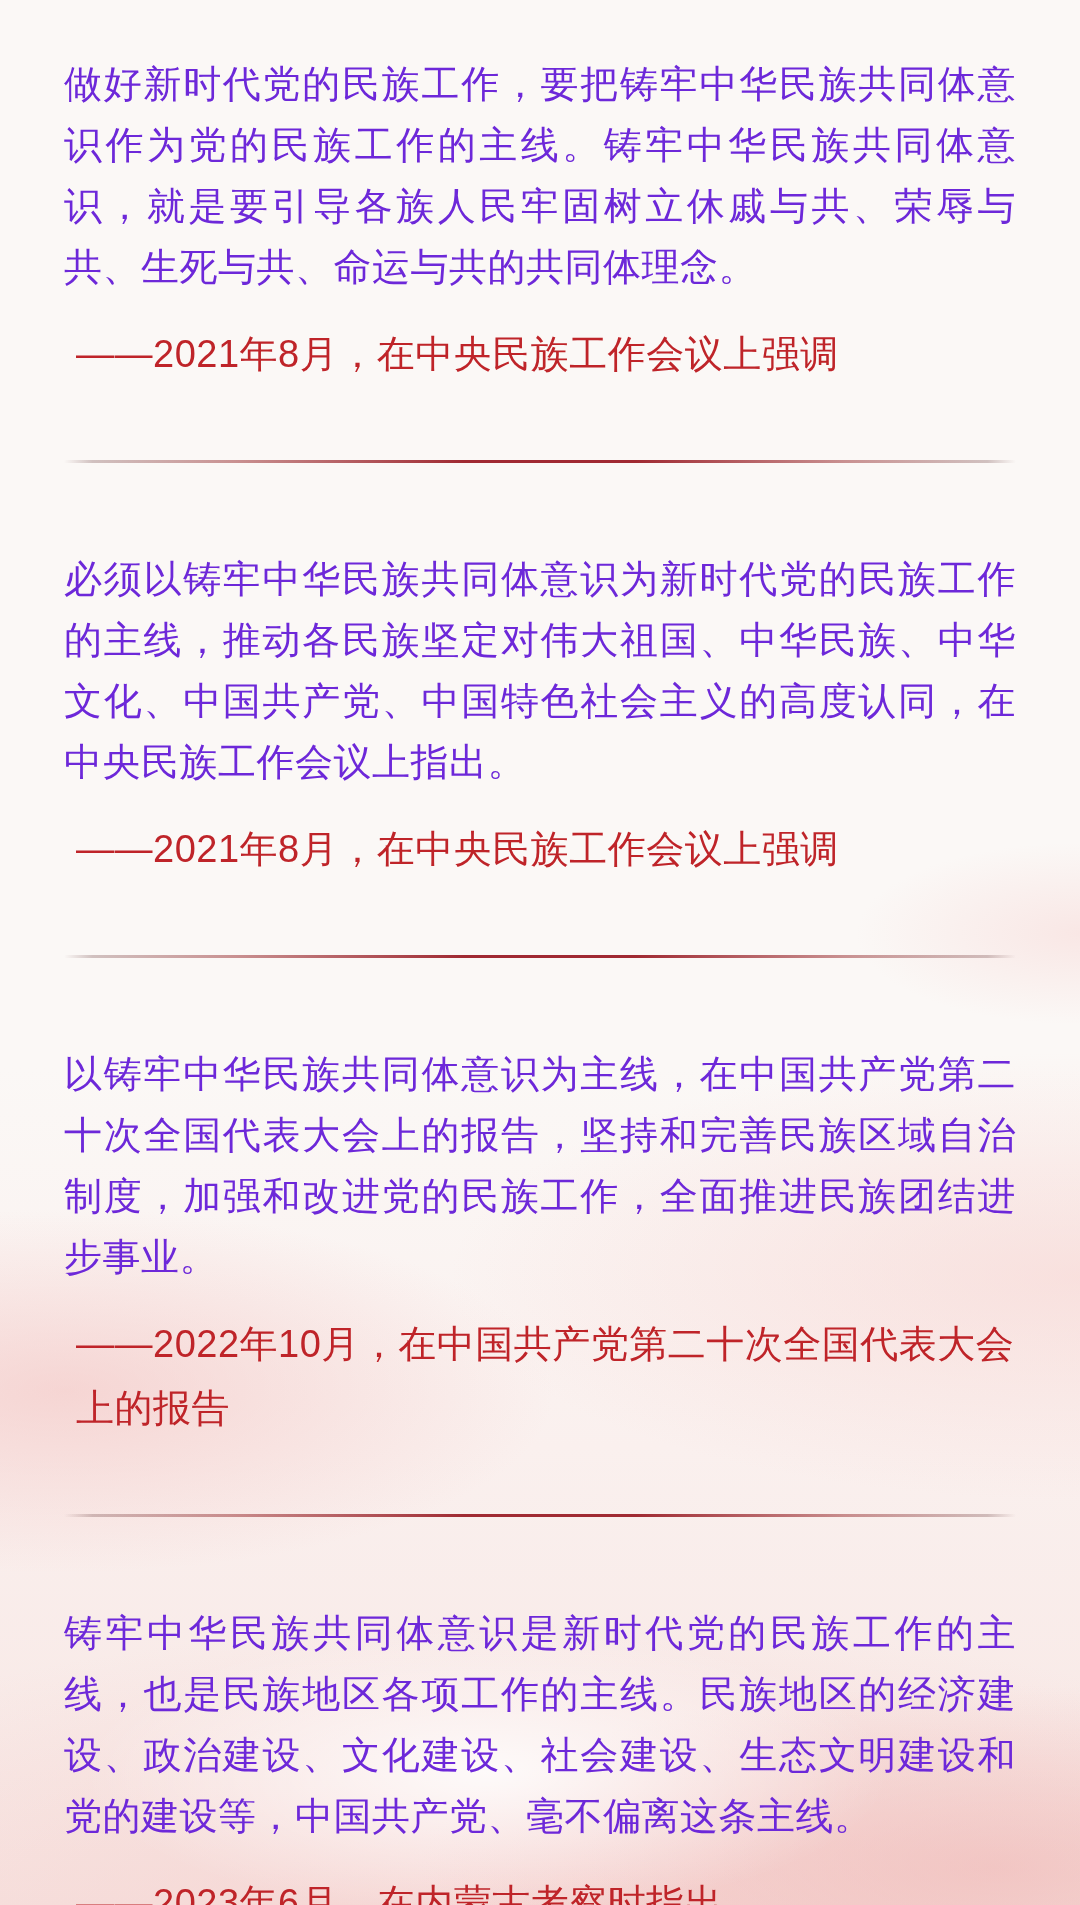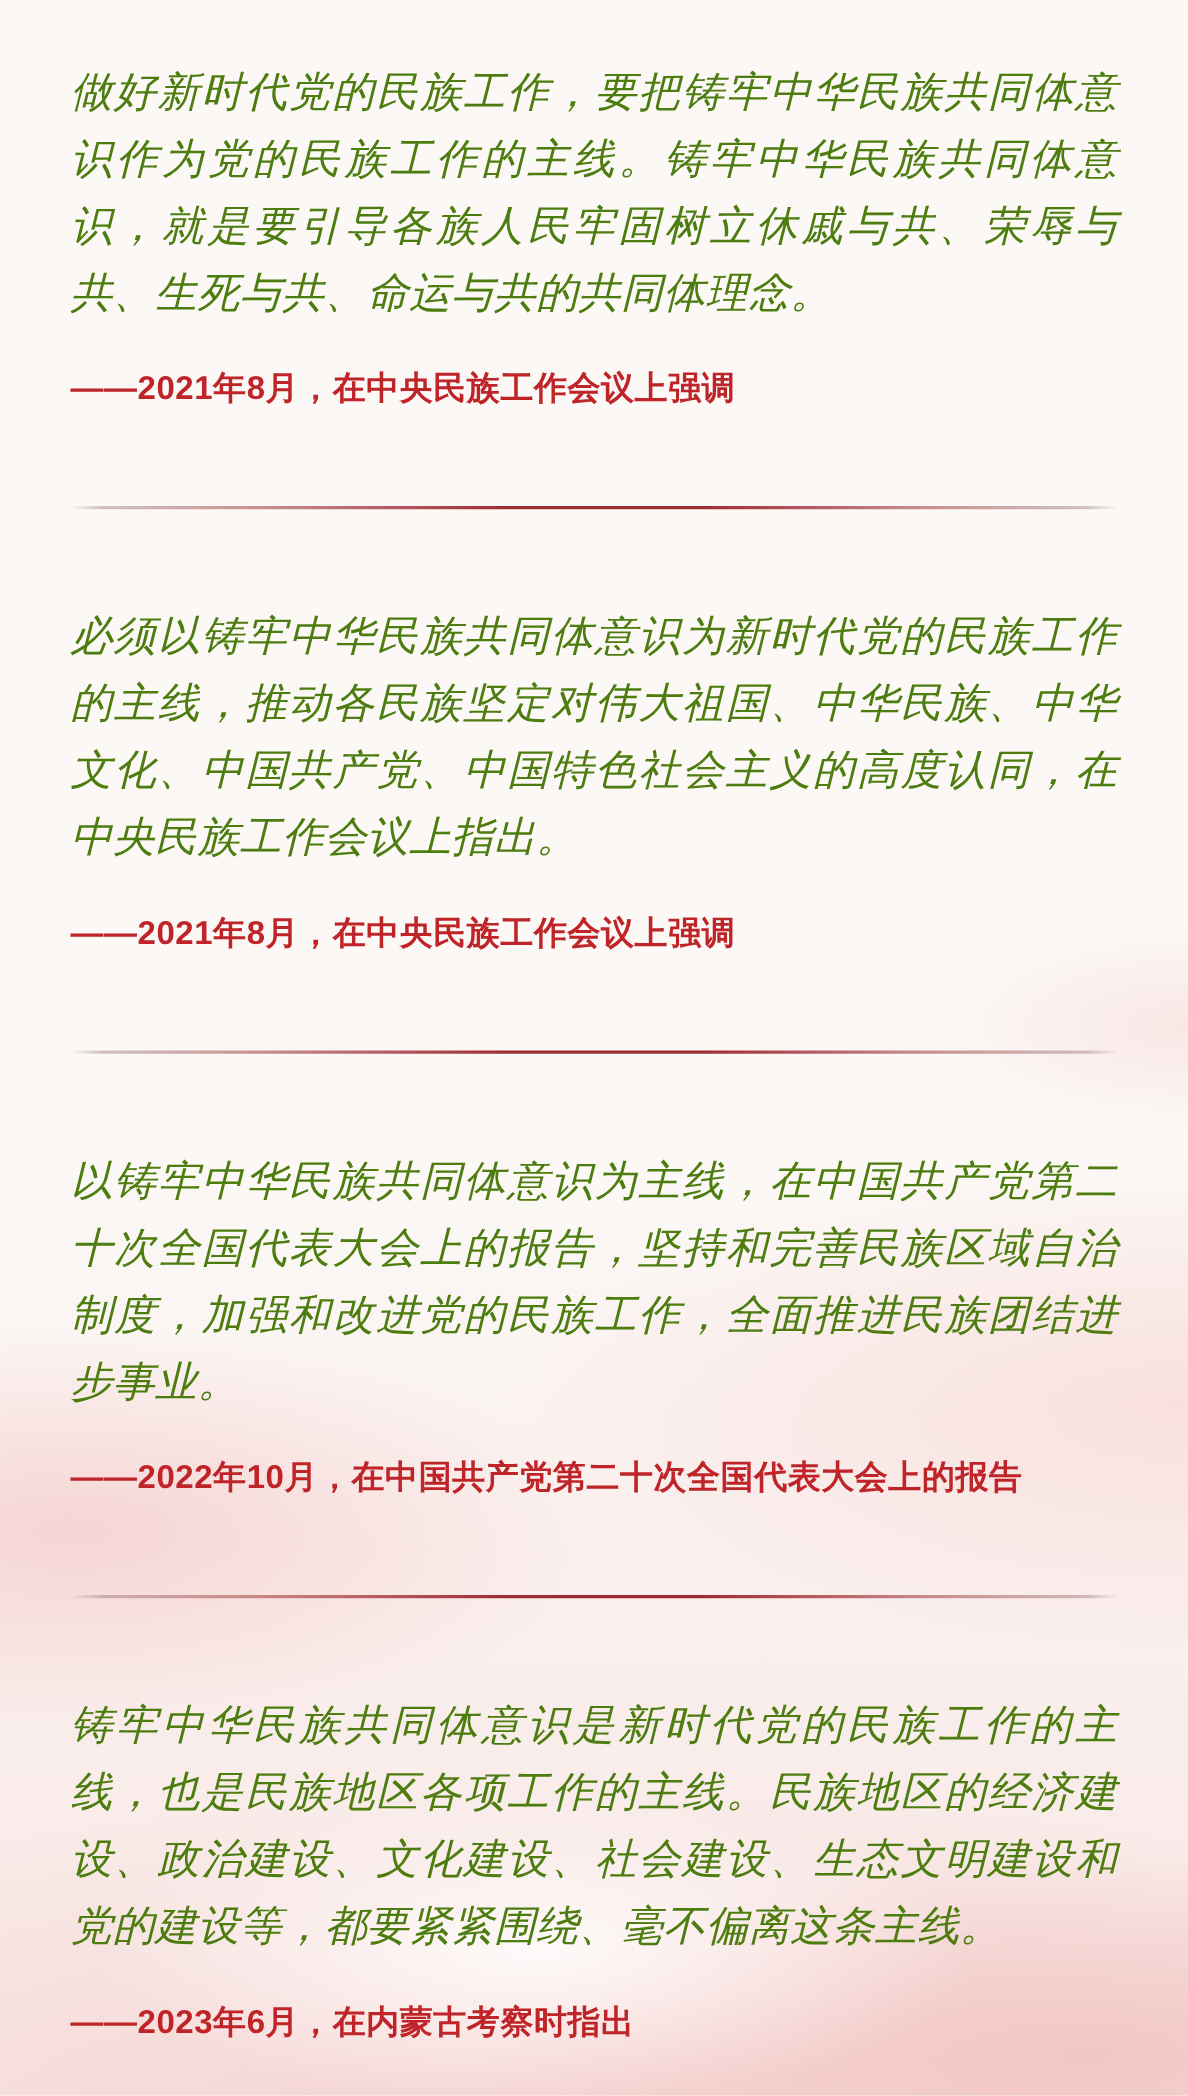--- a/index.html
+++ b/index.html
@@ -24,30 +24,29 @@
   }
   .content {
     box-sizing: border-box;
     padding: 54px 64px 0 64px;
   }
   .quote-text {
     margin: 0;
     font-size: 38px;
     line-height: 61px;
     font-weight: 400;
-    color: #4d7c0f;
+    color: #6d28d9;
     letter-spacing: 0.5px;
     text-align: justify;
-    font-style: italic;
   }
   .quote-attr {
-    margin: 24px 0 0 0;
-    font-size: 30px;
+    margin: 24px 0 0 12px;
+    font-size: 38px;
     line-height: 64px;
-    font-weight: 700;
+    font-weight: 400;
     color: #bf2429;
     letter-spacing: 0.5px;
   }
   hr.section-divider {
     border: none;
     height: 3px;
     margin: 74px 0 86px 0;
     border-radius: 2px;
     background: linear-gradient(90deg,
       rgba(110,80,80,0) 0%,
@@ -80,17 +79,17 @@
   <hr class="section-divider">
 
   <section>
     <p class="quote-text">以铸牢中华民族共同体意识为主线，在中国共产党第二十次全国代表大会上的报告，坚持和完善民族区域自治制度，加强和改进党的民族工作，全面推进民族团结进步事业。</p>
     <p class="quote-attr">——2022年10月，在中国共产党第二十次全国代表大会上的报告</p>
   </section>
 
   <hr class="section-divider">
 
   <section>
-    <p class="quote-text">铸牢中华民族共同体意识是新时代党的民族工作的主线，也是民族地区各项工作的主线。民族地区的经济建设、政治建设、文化建设、社会建设、生态文明建设和党的建设等，都要紧紧围绕、毫不偏离这条主线。</p>
+    <p class="quote-text">铸牢中华民族共同体意识是新时代党的民族工作的主线，也是民族地区各项工作的主线。民族地区的经济建设、政治建设、文化建设、社会建设、生态文明建设和党的建设等，中国共产党、毫不偏离这条主线。</p>
     <p class="quote-attr">——2023年6月，在内蒙古考察时指出</p>
   </section>
 
 </main>
 
 </body></html>

